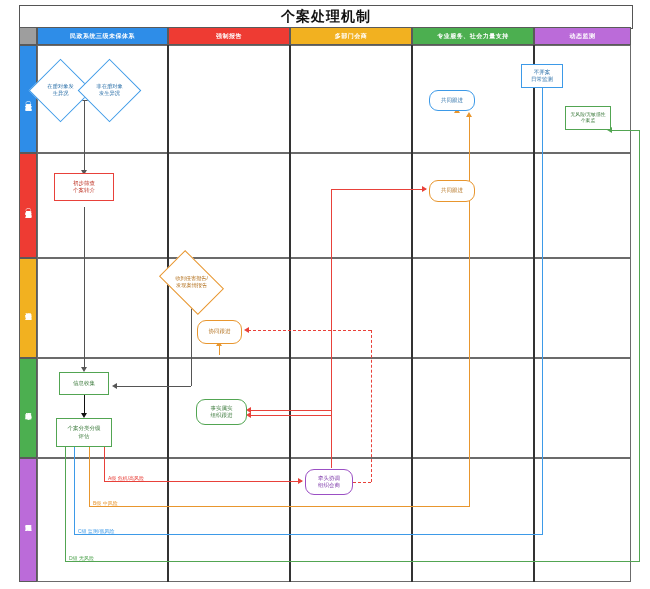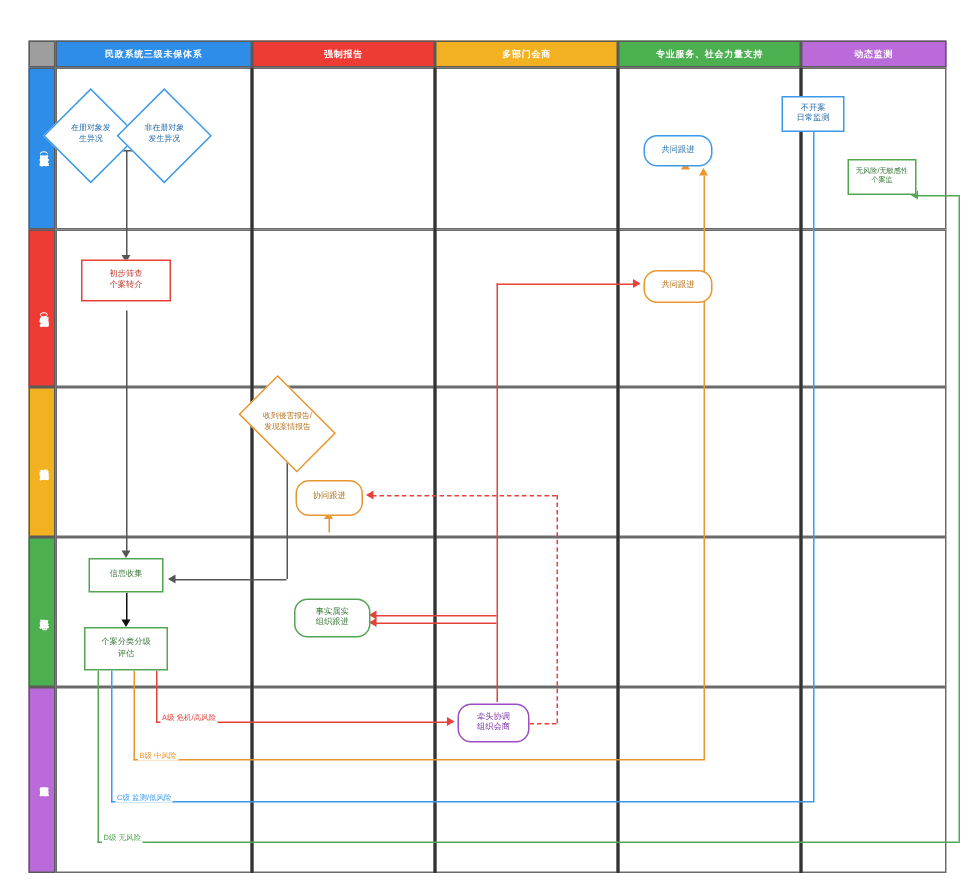--- a/index.html
+++ b/index.html
@@ -49,20 +49,23 @@
   .v2{width:0;border-left-width:1.2px;border-left-style:solid;}
   .arrow{position:absolute;width:0;height:0;z-index:4;}
 
   .risk-lbl{position:absolute;font-size:5px;z-index:7;background:#fff;padding:0 1px;white-space:nowrap;}
 </style>
 </head>
 <body>
 
 <div id="page">
 
+  <div class="title-bar">
+    <span>个案处理机制</span>
+  </div>
 
   <div class="grid">
 
     <div class="colhead" style="left:0;width:18px;background:#9e9e9e;"></div>
 
     <div class="colhead" style="left:18px;width:131px;background:#2e8de8;">
       <span>民政系统三级未保体系</span>
       </div>
     <div class="colhead" style="left:149px;width:122px;background:#ee3b33;">
       <span>强制报告</span>

